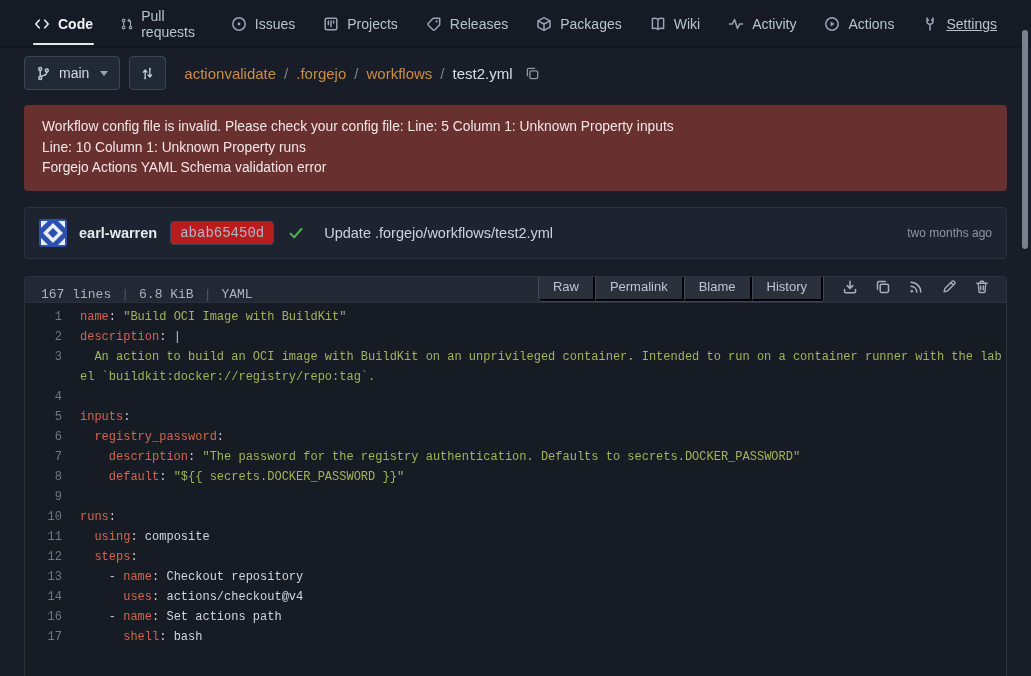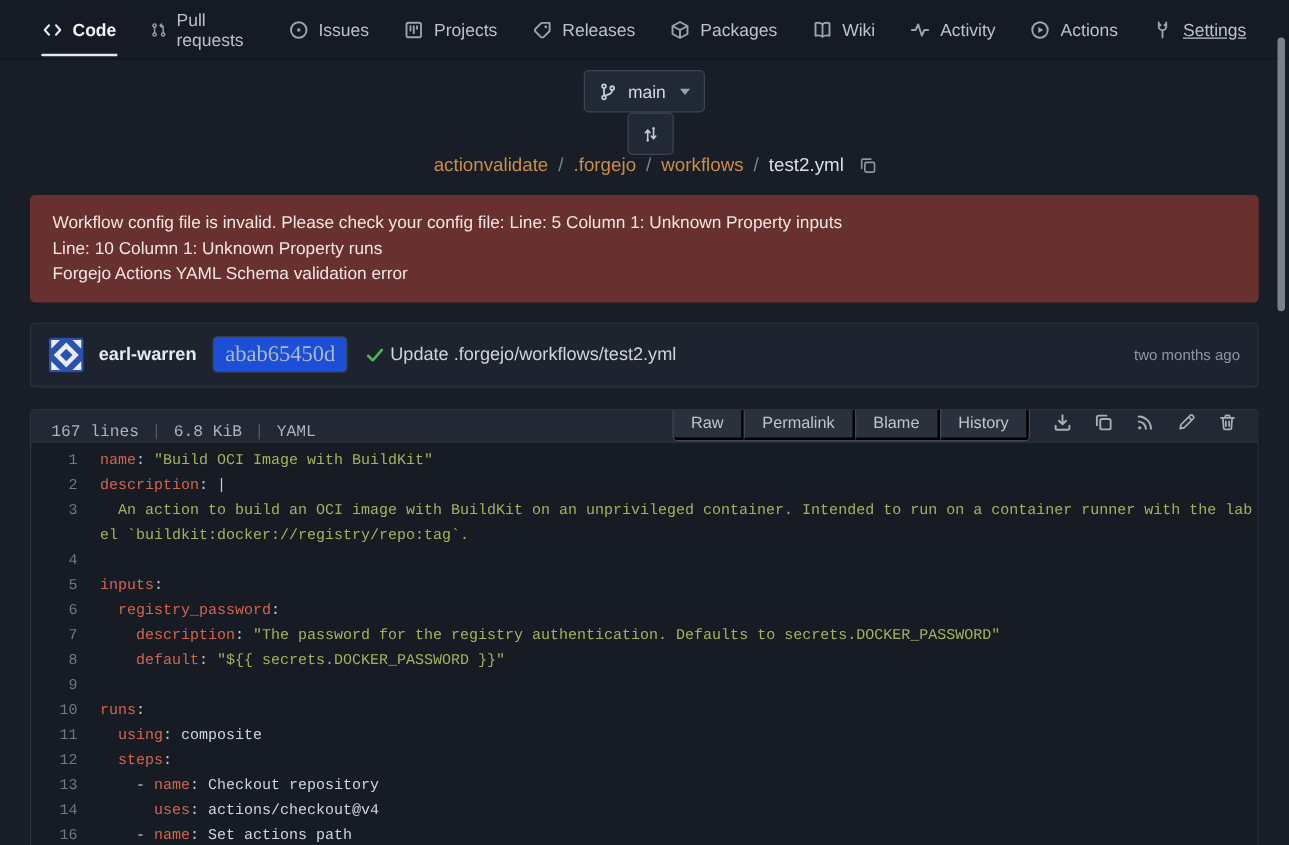--- a/index.html
+++ b/index.html
@@ -26,21 +26,21 @@
   .nav-tab.active .ticon { color:#e8edf2; }
   .nav-tab.active::after {
     content:""; position:absolute; left:13px; right:13px; bottom:2px; height:2px;
     background:#e3e8ee; border-radius:1px;
   }
   .push-right { margin-left:auto;text-decoration:underline; }
 
   .container { padding:0 24px; }
 
   
-  .crumb-row { margin-top:8px; display:flex; align-items:center;flex-direction:column; }
+  .crumb-row { margin-top:8px; display:flex; align-items:center; }
   .btn-outline {
     display:flex; align-items:center; gap:8px; height:34px; padding:0 11px;
     background:#222936; border:1px solid #3c4452; border-radius:4px;
     color:#d2dae2; font-size:14px; cursor:pointer;
   }
   .btn-outline .bicon { width:15px; height:15px; color:#c3ccd6; }
   .caret-down {
     width:0; height:0; border-left:4px solid transparent; border-right:4px solid transparent;
     border-top:5px solid #9aa5b1; margin-left:3px;
   }
@@ -58,26 +58,26 @@
   }
 
   
   .commit-box {
     margin-top:16px; height:52px; background:#1d2430; border:1px solid #2b323e;
     border-radius:4px; display:flex; align-items:center; padding:0 14px;
   }
   .avatar { width:28px; height:28px; border-radius:3px; overflow:hidden; flex:0 0 28px; }
   .commit-author { font-weight:bold; color:#e4eaf0; font-size:14.5px; margin-left:12px; }
   .hash-chip {
-    margin-left:13px; font-family:Liberation Serif, serif;
-    font-size:18px; color:#adb9c6; background:#1d4ed8; border:1px solid #3d4654;
+    margin-left:13px; font-family:Liberation Mono, monospace;
+    font-size:14px; color:#adb9c6; background:#b91c1c; border:1px solid #3d4654;
     border-radius:4px; padding:3px 9px; cursor:pointer;
   }
   .commit-check { margin-left:14px; width:16px; height:16px; color:#53b556; }
-  .commit-msg { margin-left:4px; color:#ccd4dc; font-size:14.5px; cursor:pointer; }
+  .commit-msg { margin-left:20px; color:#ccd4dc; font-size:14.5px; cursor:pointer; }
   .commit-time { margin-left:auto; color:#8d97a2; font-size:12px; }
 
   
   .file-box {
     margin-top:17px; border:1px solid #2b323e; border-bottom:none;
     border-radius:4px 4px 0 0; background:#161b24; height:420px; overflow:hidden;
   }
   .file-header {
     height:26px; background:#222935; border-bottom:1px solid #2b323e;
     display:flex; align-items:flex-end; padding:0 12px 0 16px;

